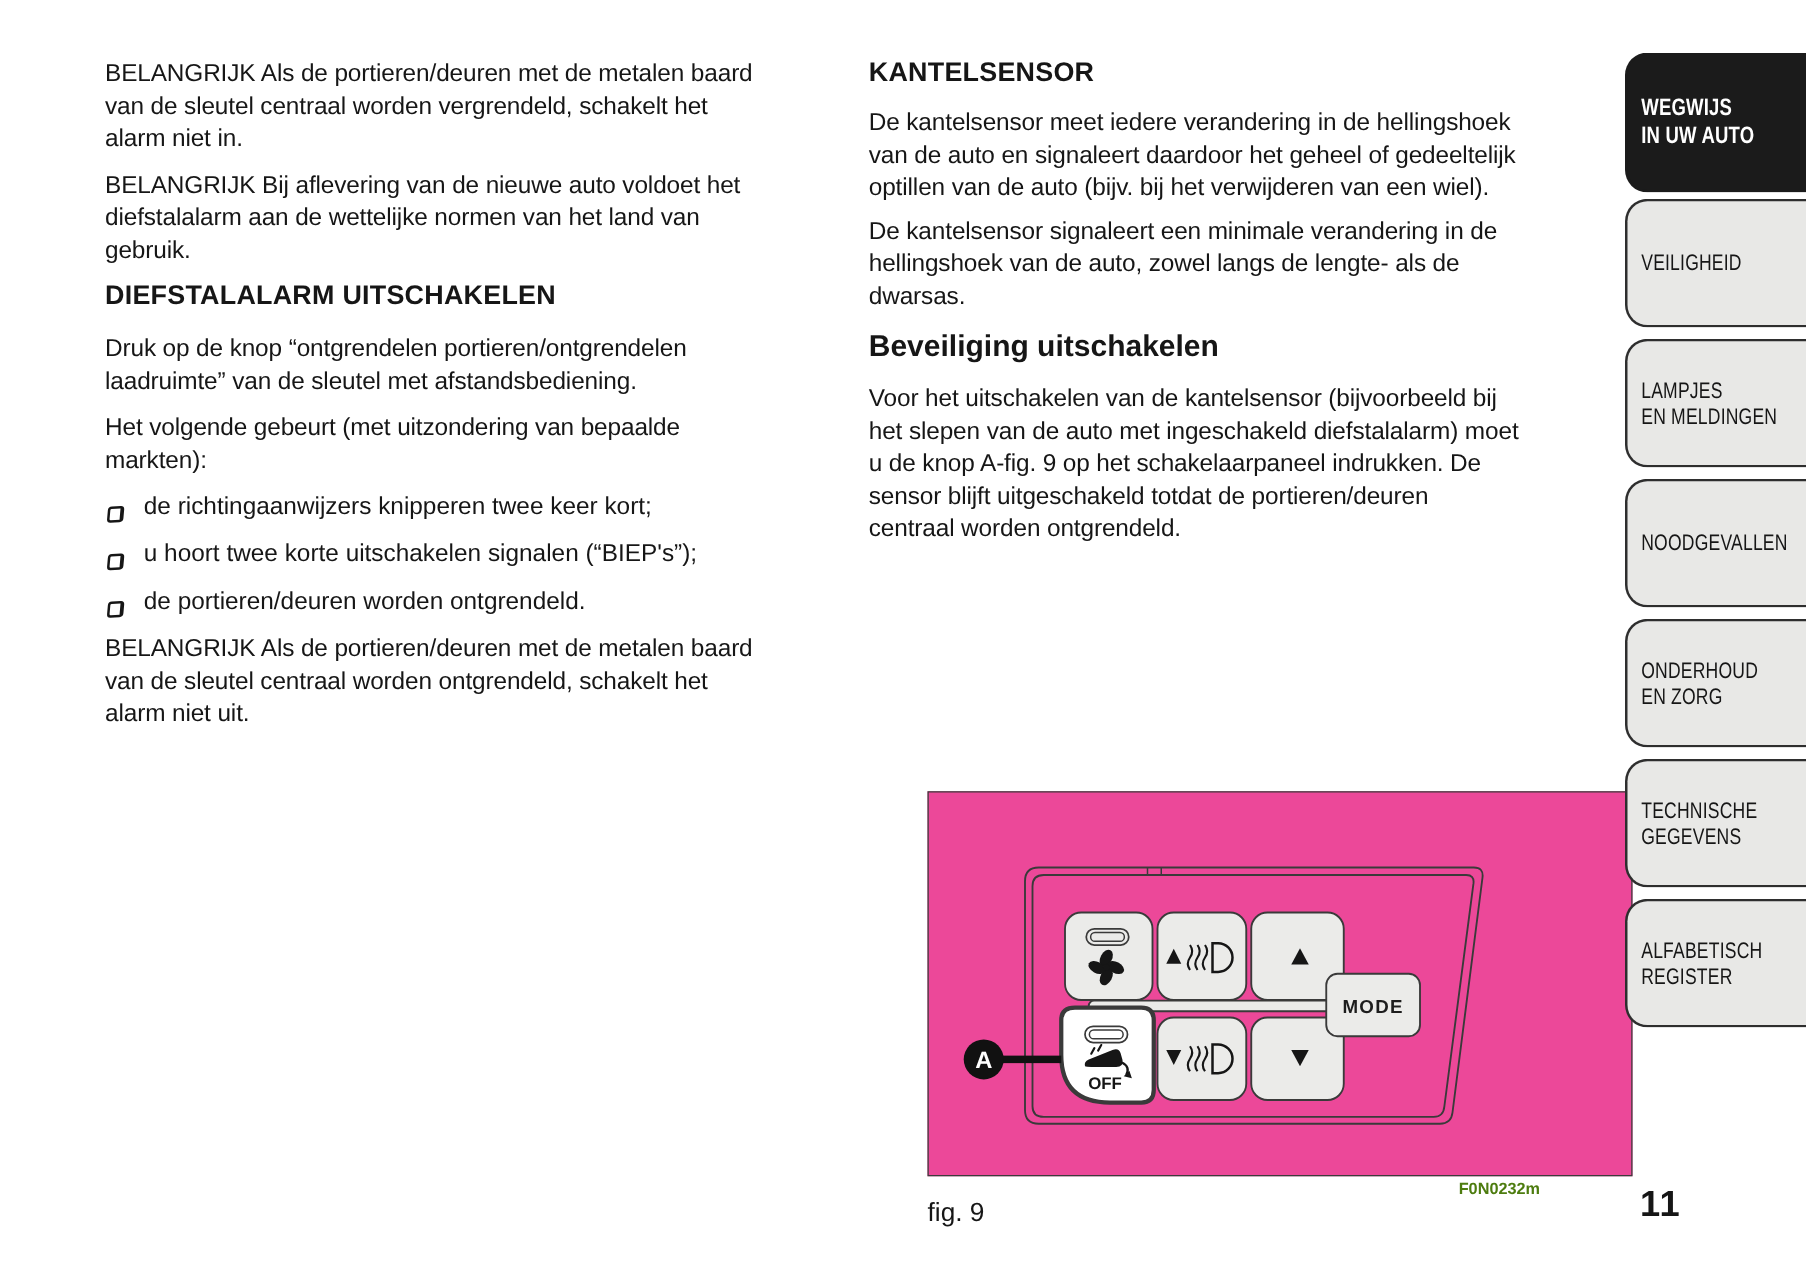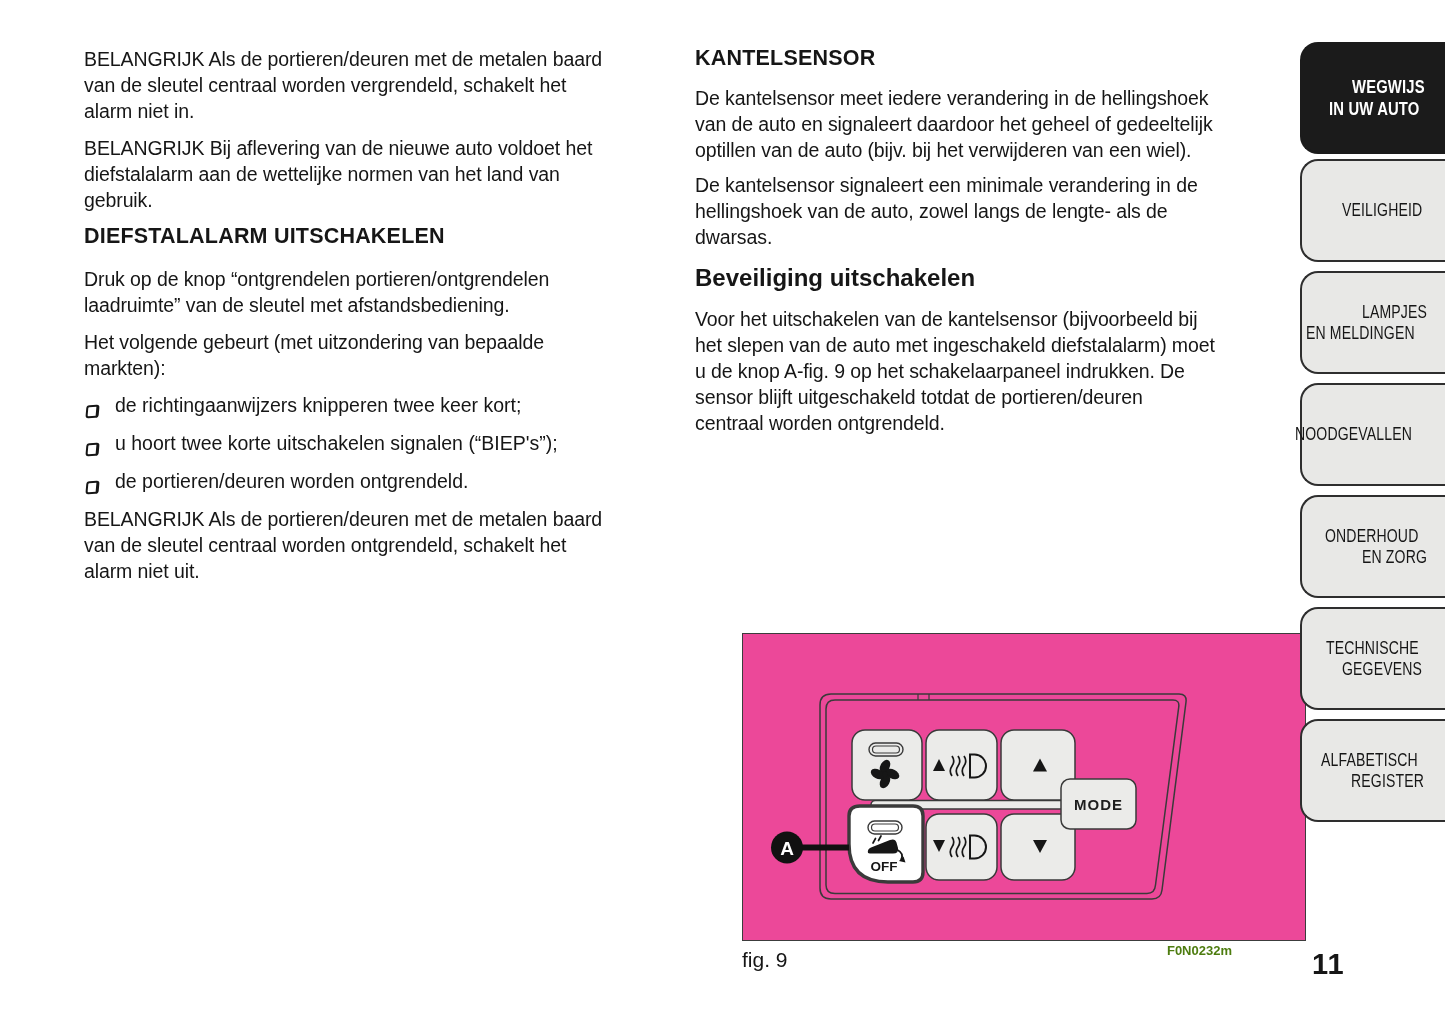--- a/index.html
+++ b/index.html
@@ -43,31 +43,31 @@
 
   
   .figure-box {
     position:absolute; left:742px; top:633px; width:564px; height:308px;
     background:#ec4899; border:1.5px solid #3c3c3c;
   }
   .figure-caption-row {
     position:absolute; left:742px; top:944px; width:490px;
     display:flex; justify-content:space-between; align-items:flex-start;
   }
-  .fig-label { font-size:21px; line-height:26px; margin-top:3px;text-align:right; }
+  .fig-label { font-size:21px; line-height:26px; margin-top:14px;text-align:right; }
   .fig-code  { font-size:13px; font-weight:bold; color:#4d7c0f; line-height:14px; }
 
   
   .sidebar { position:absolute; left:1300px; top:42px; width:145px; }
   .tab {
     height:103px; margin-bottom:9px; width:145px;
     background:#e8e8e6; border:2px solid #2e2e2e; border-right:none;
     border-radius:18px 0 0 18px;
     display:flex; flex-direction:column; justify-content:center;
-    padding-left:11px; cursor:pointer;align-items:flex-end;
+    padding-left:11px; cursor:pointer;
   }
   .tab.active {
     height:112px; margin-bottom:5px;
     background:#1b1b1b; border-color:#1b1b1b; color:#ffffff;
   }
   .tab-line {
     display:block; font-size:18px; line-height:21px; white-space:nowrap;
     transform:scaleX(0.78); transform-origin:left center; letter-spacing:0.2px;
   }
   .tab.active .tab-line { font-weight:bold; font-size:19px; line-height:22px; }

